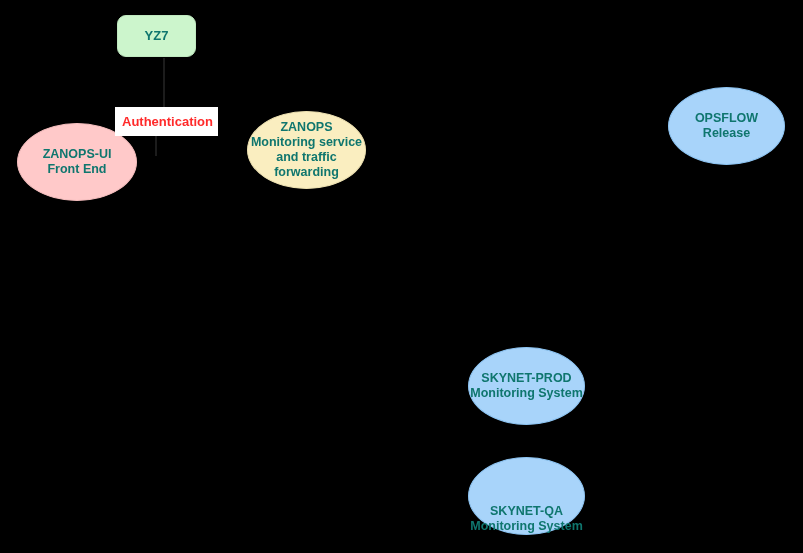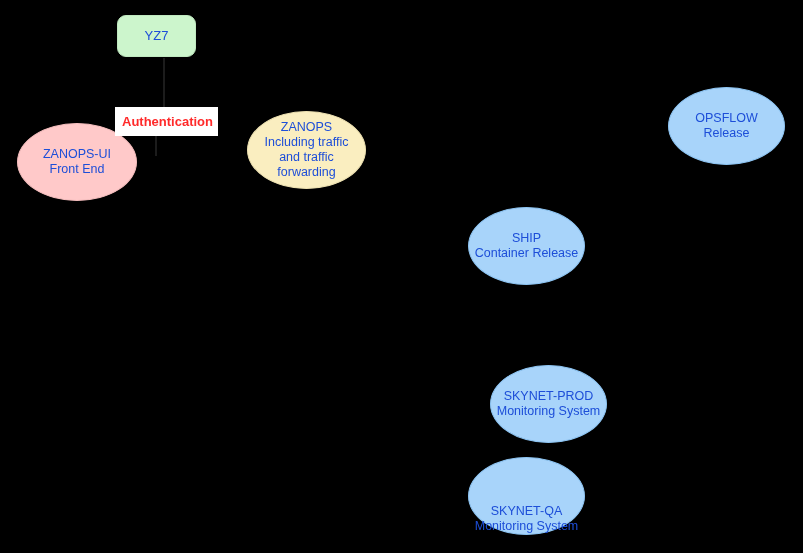--- a/index.html
+++ b/index.html
@@ -22,22 +22,22 @@
     background: #1c1c1c;
   }
 
   
   .node-label {
     position: relative;
     z-index: 2;
     text-align: center;
     line-height: 1.22;
     white-space: nowrap;
-    color: #1d4ed8;
-    font-weight: normal;
+    color: #0f766e;
+    font-weight: bold;
   }
 
   
   .rect-node {
     position: absolute;
     display: flex;
     align-items: center;
     justify-content: center;
     box-sizing: border-box;
     border-radius: 9px;
@@ -129,43 +129,37 @@
   <div class="ellipse-node ellipse-pink" style="left:17px; top:123px; width:120px; height:78px;align-items:center;">
     <div class="node-label">
       <div>ZANOPS-UI</div>
       <div>Front End</div>
     </div>
   </div>
 
   <div class="ellipse-node ellipse-cream" style="left:247px; top:111px; width:119px; height:78px;">
     <div class="node-label">
       <div>ZANOPS</div>
-      <div>Including traffic</div>
+      <div>Monitoring service</div>
       <div>and traffic</div>
       <div>forwarding</div>
     </div>
   </div>
 
 
 
   <div class="ellipse-node ellipse-blue" style="left:668px; top:87px; width:117px; height:78px;">
     <div class="node-label">
       <div>OPSFLOW</div>
       <div>Release</div>
     </div>
   </div>
 
-  <div class="ellipse-node ellipse-blue" style="left:468px; top:207px; width:117px; height:78px;">
-    <div class="node-label">
-      <div>SHIP</div>
-      <div>Container Release</div>
-    </div>
-  </div>
 
-  <div class="ellipse-node ellipse-blue" style="left:468px; top:365px; width:117px; height:78px;margin-left:22px;">
+  <div class="ellipse-node ellipse-blue" style="left:468px; top:347px; width:117px; height:78px;">
     <div class="node-label">
       <div>SKYNET-PROD</div>
       <div>Monitoring System</div>
     </div>
   </div>
 
   <div class="ellipse-node ellipse-blue" style="left:468px; top:457px; width:117px; height:78px;align-items:flex-end;">
     <div class="node-label">
       <div>SKYNET-QA</div>
       <div>Monitoring System</div>

